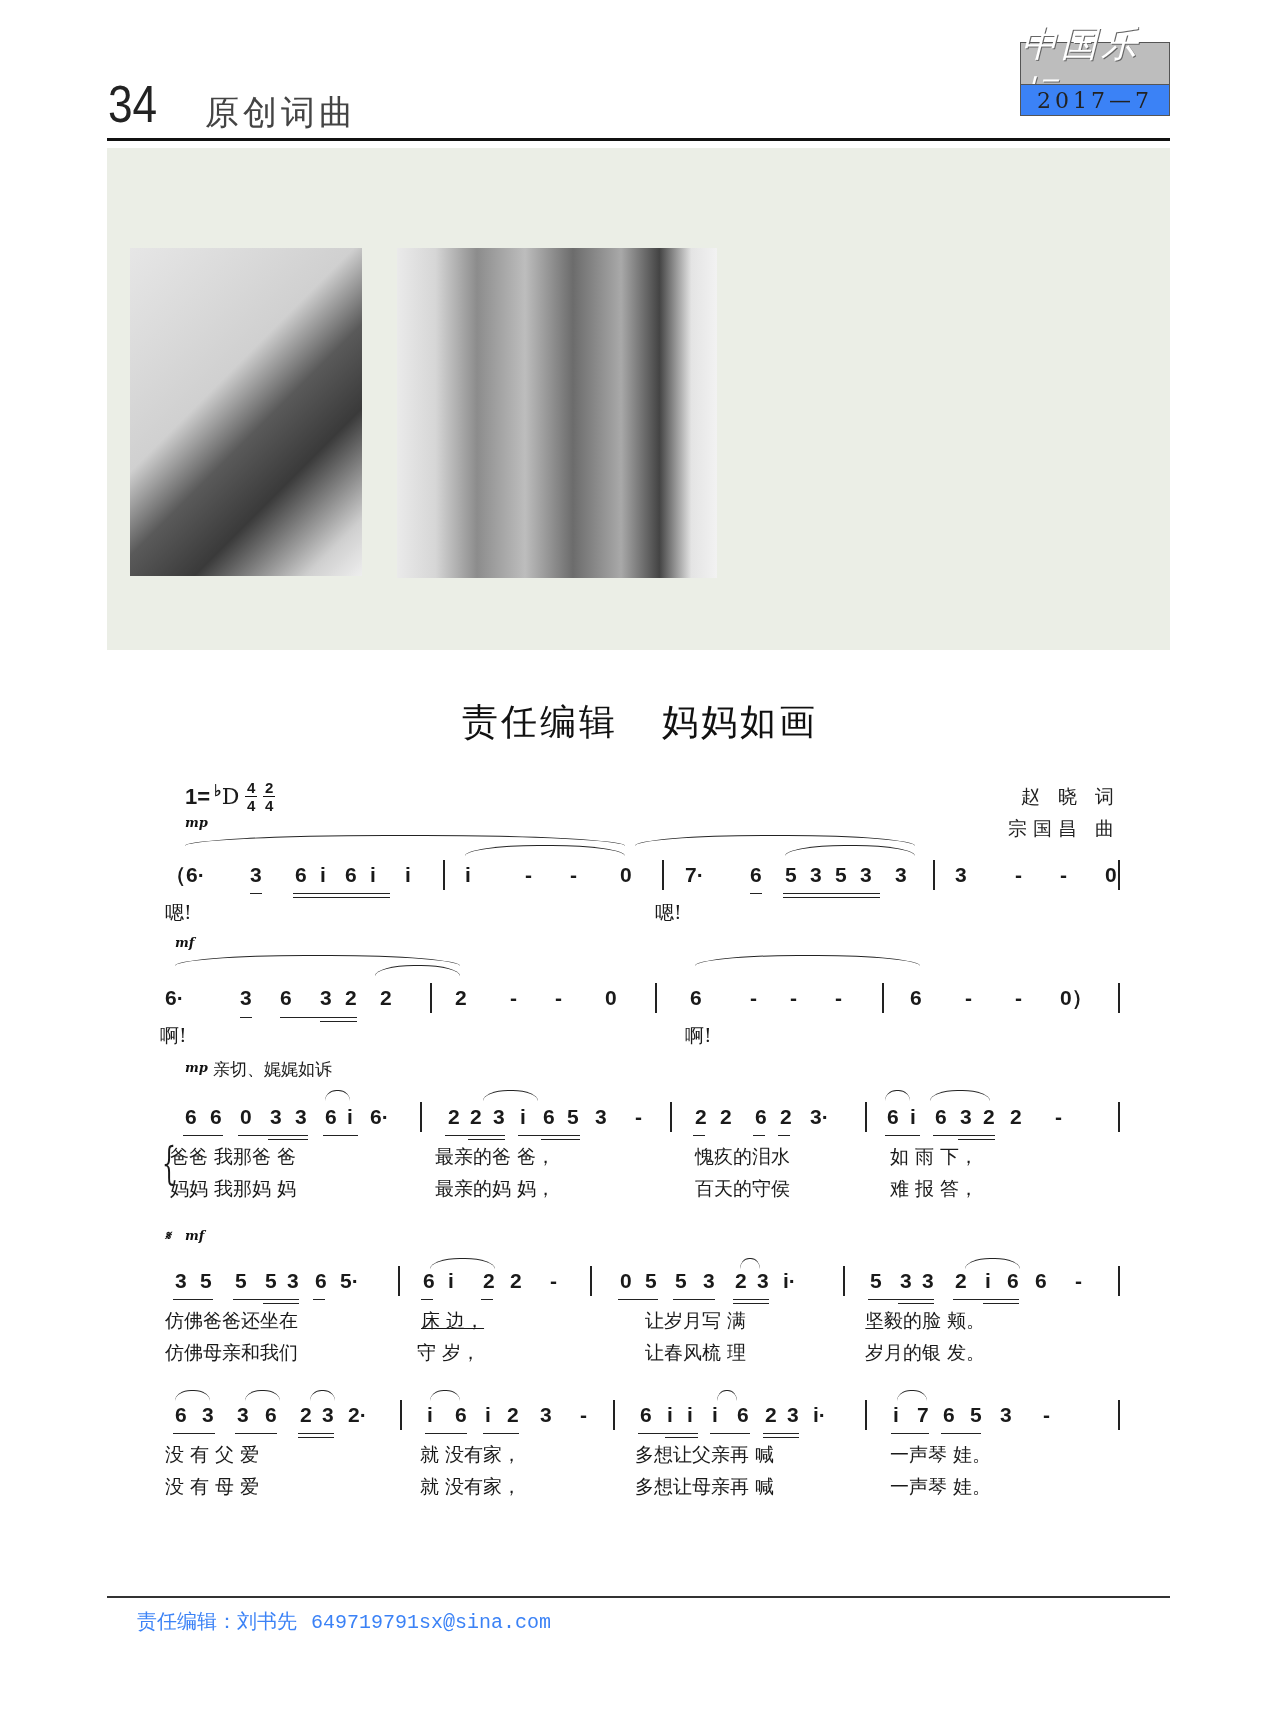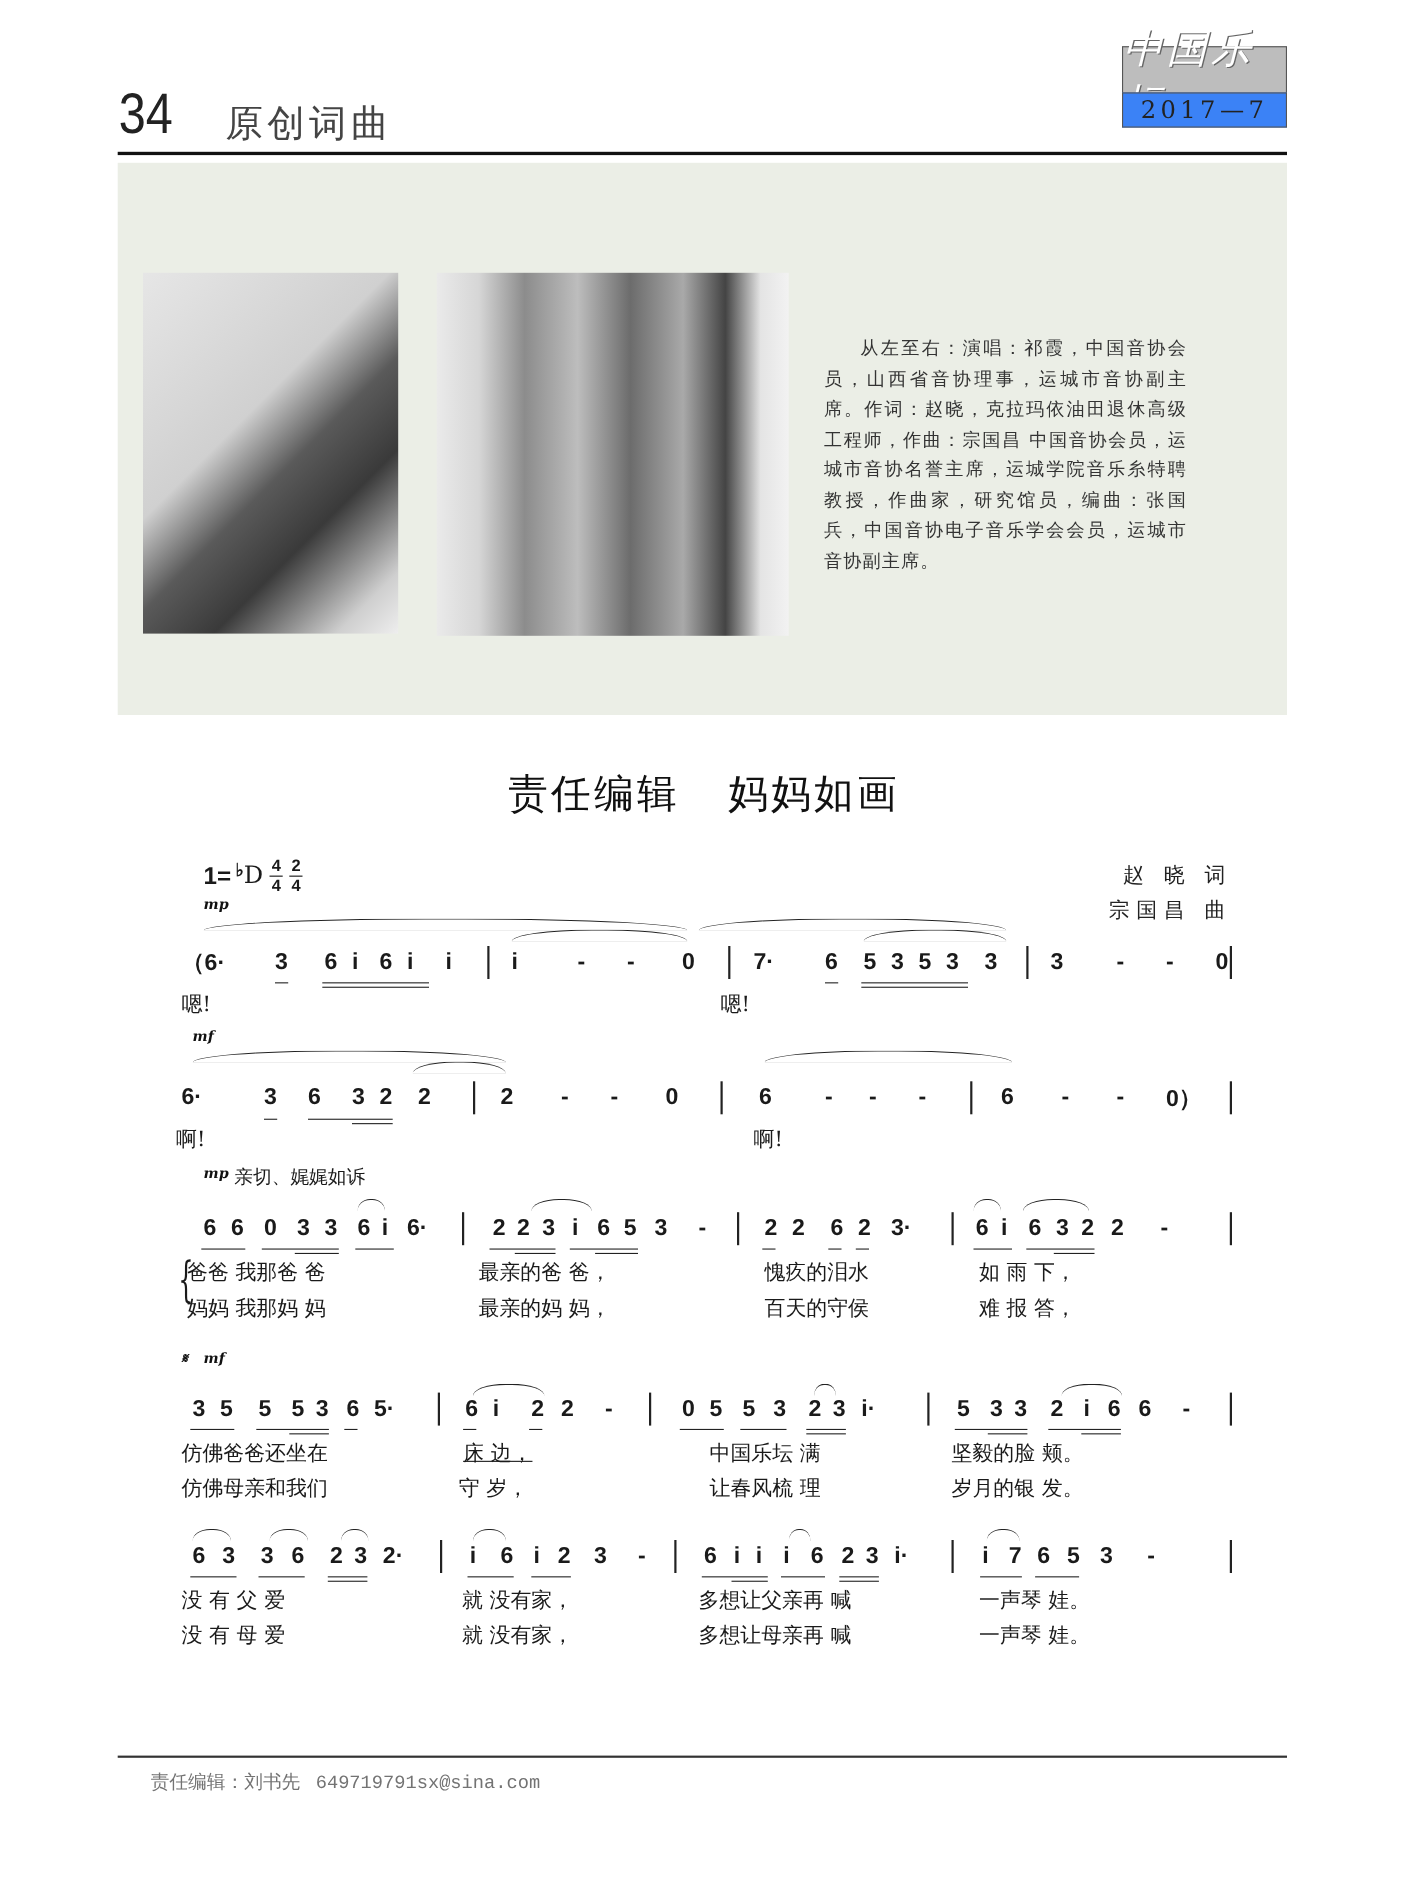--- a/index.html
+++ b/index.html
@@ -28,36 +28,35 @@
   .dyn{font-family:"DejaVu Serif",serif;font-style:italic;font-weight:bold;font-size:13px;color:#111;}
   .line{position:absolute;left:165px;width:955px;}
   .notes{position:absolute;left:0;right:0;display:flex;align-items:center;font-family:"Liberation Sans",sans-serif;font-weight:bold;font-size:21px;height:30px;}
   .notes span{position:absolute;}
   .bar{position:absolute;width:2px;height:30px;background:#222;}
   .lyr{position:absolute;font-family:"DejaVu Serif",serif;font-size:19px;letter-spacing:0;white-space:pre;}
   .slur{position:absolute;border-top:1.5px solid #222;border-radius:50% 50% 0 0 / 12px 12px 0 0;height:10px;}
   .uline{position:absolute;height:0;border-top:1.5px solid #222;}
   .brace{position:absolute;font-size:44px;line-height:44px;font-family:"DejaVu Serif",serif;transform:scaleX(0.5);}
   .foot-rule{left:107px;top:1596px;width:1063px;height:1.5px;background:#333;}
-  .footer{left:137px;top:1608px;font-size:17px;color:#737373;font-family:"DejaVu Serif",serif;}
+  .footer{left:137px;top:1608px;font-size:20px;color:#3b82f6;font-family:"DejaVu Serif",serif;}
   .footer .mail{margin-left:14px;font-family:"Liberation Mono",monospace;}
 </style>
 </head>
 <body>
 
 <div class="abs page-num">34</div>
 <div class="abs section-title">原创词曲</div>
 <div class="abs logo-box">中国乐坛</div>
 <div class="abs issue-box">2017—7</div>
 <div class="abs top-rule"></div>
 
 <div class="abs panel">
   <div class="abs photo photo1"></div>
   <div class="abs photo photo2"></div>
-  <div class="abs caption">从左至右：演唱：祁霞，中国音协会员，山西省音协理事，运城市音协副主席。作词：赵晓，克拉玛依油田退休高级工程师，作曲：宗国昌 中国音协会员，运城市音协名誉主席，运城学院音乐糸特聘教授，作曲家，研究馆员，编曲：张国兵，中国音协电子音乐学会会员，运城市音协副主席。</div>
 </div>
 
 <div class="abs song-title">
   <span>责任编辑</span><span>妈妈如画</span>
 </div>
 
 <div class="abs key">
   <span>1=</span>
   <span class="flat">♭</span>
   <span class="D">D</span>
@@ -271,21 +270,21 @@
   <div class="uline" style="left:453px;top:71px;width:40px;"></div>
   <div class="uline" style="left:508px;top:71px;width:42px;"></div>
   <div class="uline" style="left:568px;top:71px;width:36px;"></div>
     <div class="uline" style="left:568px;top:75px;width:36px;"></div>
   <div class="uline" style="left:703px;top:71px;width:66px;"></div>
     <div class="uline" style="left:733px;top:75px;width:36px;"></div>
   <div class="uline" style="left:788px;top:71px;width:66px;"></div>
     <div class="uline" style="left:818px;top:75px;width:36px;"></div>
   <span class="lyr" style="left:0;top:80px;">仿佛爸爸还坐在</span>
   <span class="lyr" style="left:256px;top:80px;text-decoration:underline;">床 边，</span>
-  <span class="lyr" style="left:480px;top:80px;">中国乐坛 满</span>
+  <span class="lyr" style="left:480px;top:80px;">让岁月写 满</span>
   <span class="lyr" style="left:700px;top:80px;">坚毅的脸 颊。</span>
   <span class="lyr" style="left:0;top:112px;">仿佛母亲和我们</span>
   <span class="lyr" style="left:252px;top:112px;">守 岁，</span>
   <span class="lyr" style="left:480px;top:112px;">让春风梳 理</span>
   <span class="lyr" style="left:700px;top:112px;">岁月的银 发。</span>
 </div>
 
 <div class="line" style="top:1380px;height:140px;">
   <div class="slur" style="left:10px;top:10px;width:35px;"></div>
   <div class="slur" style="left:80px;top:10px;width:35px;"></div>

